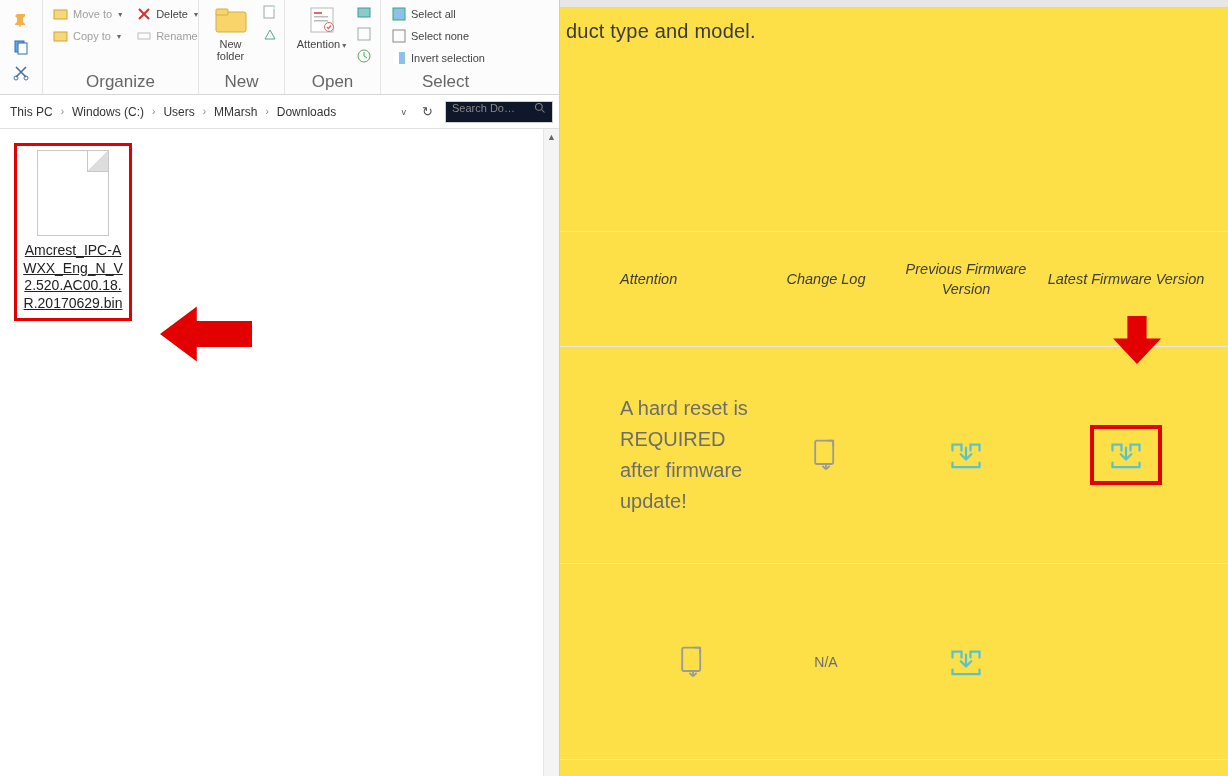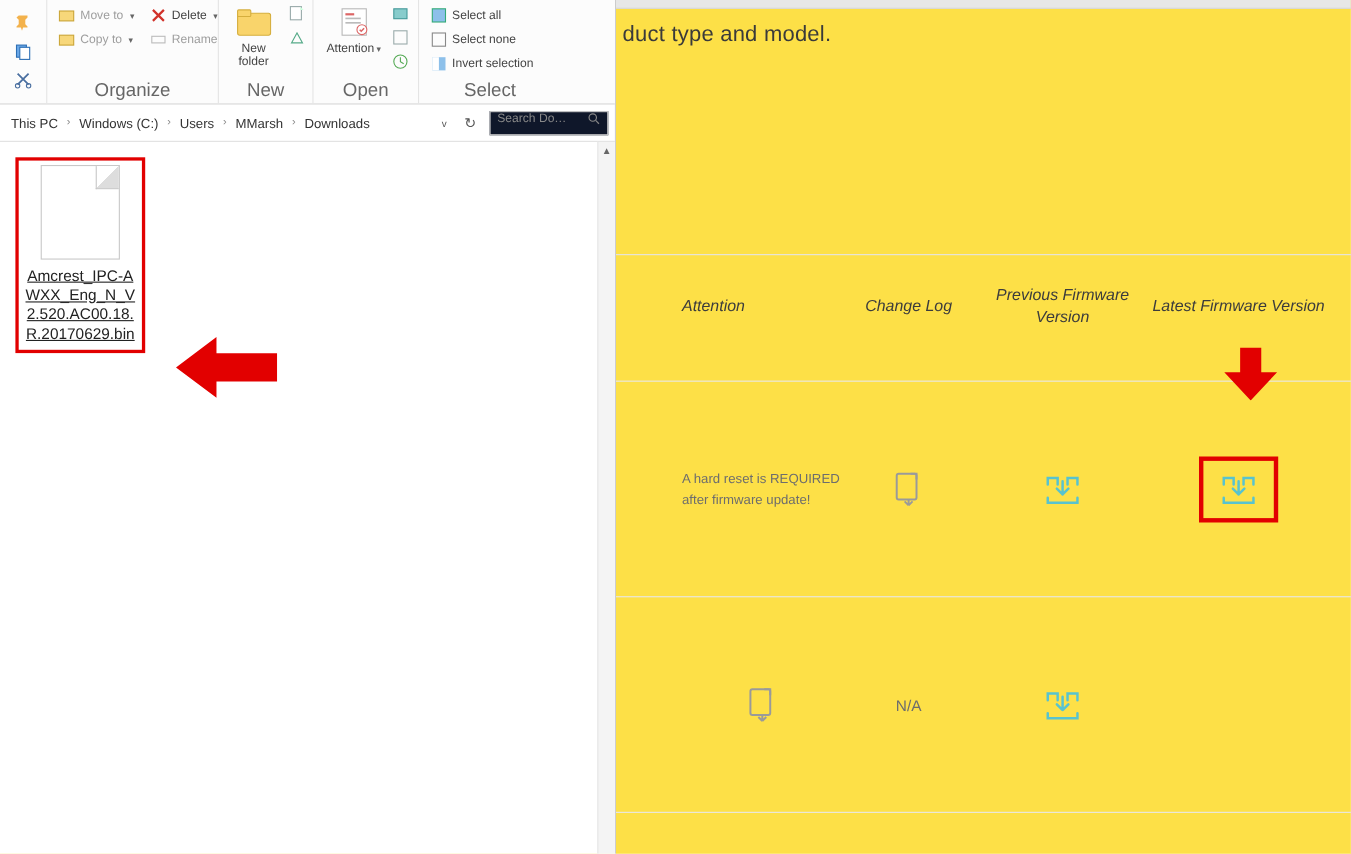--- a/index.html
+++ b/index.html
@@ -69,21 +69,21 @@
     position:absolute; left:560px; top:0; right:0; bottom:0; background:#fde047;
   }
   .web-topbar { height:8px; background:#e7e7e7; border-bottom:1px solid #d6d6d6;}
   .web-head { padding:12px 0 0 6px; font-size:20px; color:#3a3a3a; letter-spacing:.2px;}
   .table-wrap { margin-top:188px; border:1px solid #e5e5e5; border-left:none; border-right:none; border-bottom:none;}
   .thead, .trow { display:grid; grid-template-columns: 1fr 120px 160px 160px; align-items:center;}
   .thead { padding:28px 22px 47px 60px; border-bottom:1px solid #e8e8e8;font-style:italic;}
   .thead div { font-size:14.5px; color:#3c3c3c; text-align:center; line-height:1.35;}
   .thead .att { text-align:left;}
   .trow { padding:46px 22px 46px 60px; border-bottom:1px solid #e8e8e8; min-height:196px;}
-  .cell-att { font-size:12px; color:#6d6d6d; line-height:1.55;}
+  .cell-att { font-size:20px; color:#6d6d6d; line-height:1.55;}
   .cell-ico { display:flex; justify-content:center;}
   .cell-txt { text-align:center; font-size:14px; color:#6d6d6d;}
 
   .clog-svg, .dl-svg { width:36px; height:36px; }
   .dl-box { display:inline-flex; }
   .latest-highlight { border:4px solid #e20000; padding:8px 14px; }
   .big-arrow-down {
     position:absolute; right:66px; top:316px; width:50px; height:48px;
   }
 

